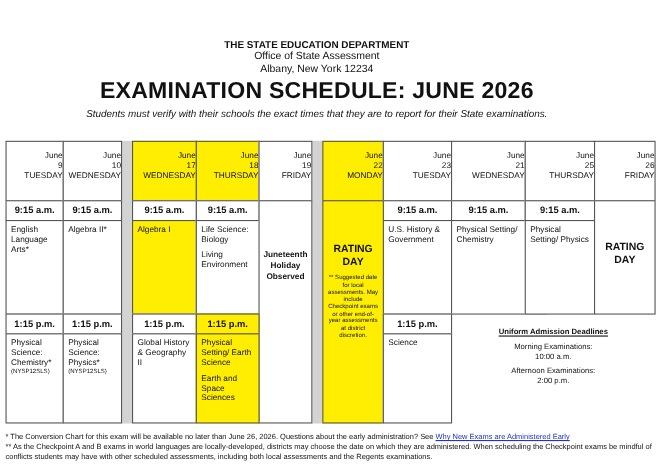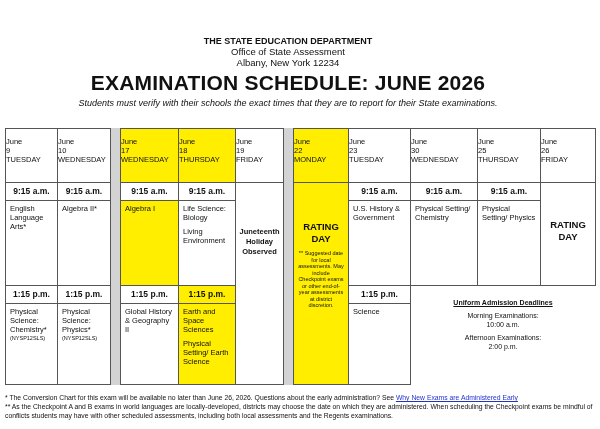--- a/index.html
+++ b/index.html
@@ -6,21 +6,21 @@
   body{width:600px;height:429px;position:relative;overflow:hidden;font-family:"Liberation Sans",sans-serif;color:#111;}
   .hdr{position:absolute;left:0;width:576px;text-align:center;}
   .dept{top:36px;font-size:9px;font-weight:bold;}
   .office{top:46px;font-size:9.5px;}
   .addr{top:57px;font-size:9.5px;}
   .title{top:71px;font-size:21px;font-weight:bold;letter-spacing:0.2px;}
   .sub{top:98px;font-size:9px;font-style:italic;}
   .cell{position:absolute;box-sizing:border-box;border:1px solid #555;background:#fff;}
   .y{background:#ffee00;}
   .gap{position:absolute;background:#d3d3d3;}
-  .dh{text-align:left;font-size:7.5px;line-height:9px;padding-top:8px;}
+  .dh{text-align:right;font-size:7.5px;line-height:9px;padding-top:8px;}
   .tm{text-align:center;font-size:8.5px;font-weight:bold;line-height:16px;}
   .ct{font-size:7.5px;line-height:9px;padding:3px 4px;}
   .ct p{margin:0 0 5px 0;}
   .small{font-size:5.5px;}
   .big{font-weight:bold;font-size:9.5px;text-align:center;line-height:12px;}
   .note{font-size:5.5px;line-height:6.5px;text-align:center;margin-top:5px;}
   .uad{position:absolute;left:410px;top:298px;width:186px;text-align:center;font-size:7px;line-height:9px;}
   .uad .h{font-weight:bold;text-decoration:underline;margin-bottom:4px;}
   .uad p{margin:0 0 4px 0;}
   .foot{position:absolute;left:5px;width:592px;font-size:6.8px;line-height:8.5px;}
@@ -68,21 +68,21 @@
     <div>22</div>
     <div>MONDAY</div>
   </div>
 <div class="cell dh" style="left:348px;top:128px;width:63px;height:55px;">
     <div>June</div>
     <div>23</div>
     <div>TUESDAY</div>
   </div>
 <div class="cell dh" style="left:410px;top:128px;width:68px;height:55px;">
     <div>June</div>
-    <div>30</div>
+    <div>21</div>
     <div>WEDNESDAY</div>
   </div>
 <div class="cell dh" style="left:477px;top:128px;width:64px;height:55px;">
     <div>June</div>
     <div>25</div>
     <div>THURSDAY</div>
   </div>
 <div class="cell dh" style="left:540px;top:128px;width:56px;height:55px;">
     <div>June</div>
     <div>26</div>
@@ -144,22 +144,22 @@
     <div class="small">(NYSP12SLS)</div>
   </div>
 <div class="cell ct" style="left:57px;top:303px;width:54px;height:82px;">
     <div>Physical Science: Physics*</div>
     <div class="small">(NYSP12SLS)</div>
   </div>
 <div class="cell ct" style="left:120px;top:303px;width:59px;height:82px;">
     <p>Global History &amp; Geography II</p>
   </div>
 <div class="cell ct y" style="left:178px;top:303px;width:58px;height:82px;">
+    <p>Physical Setting/ Earth Science</p>
     <p>Earth and Space Sciences</p>
-    <p>Physical Setting/ Earth Science</p>
   </div>
 <div class="cell ct" style="left:348px;top:303px;width:63px;height:82px;">
     <p>Science</p>
   </div>
 
 <div class="uad">
   <div class="h">Uniform Admission Deadlines</div>
   <p><span>Morning Examinations:</span><br><span>10:00 a.m.</span></p>
   <p><span>Afternoon Examinations:</span><br><span>2:00 p.m.</span></p>
 </div>

